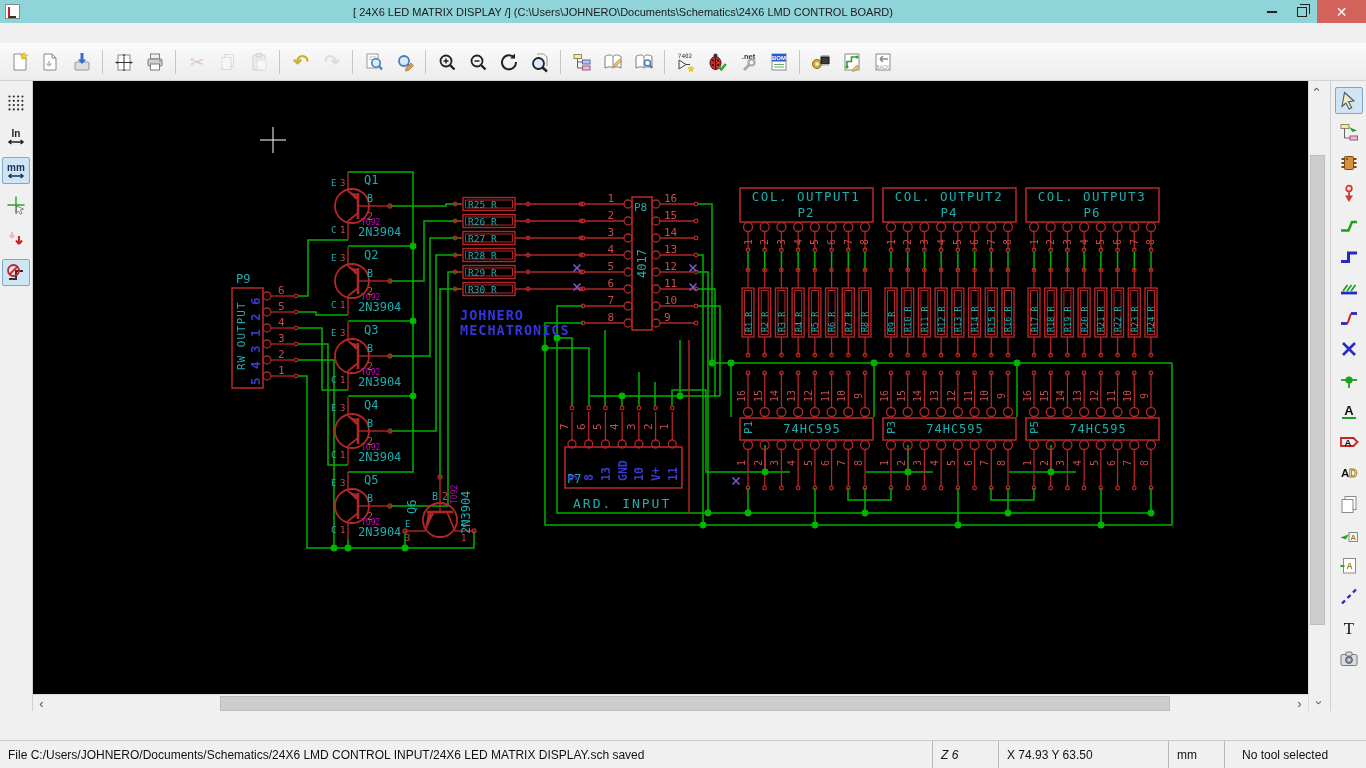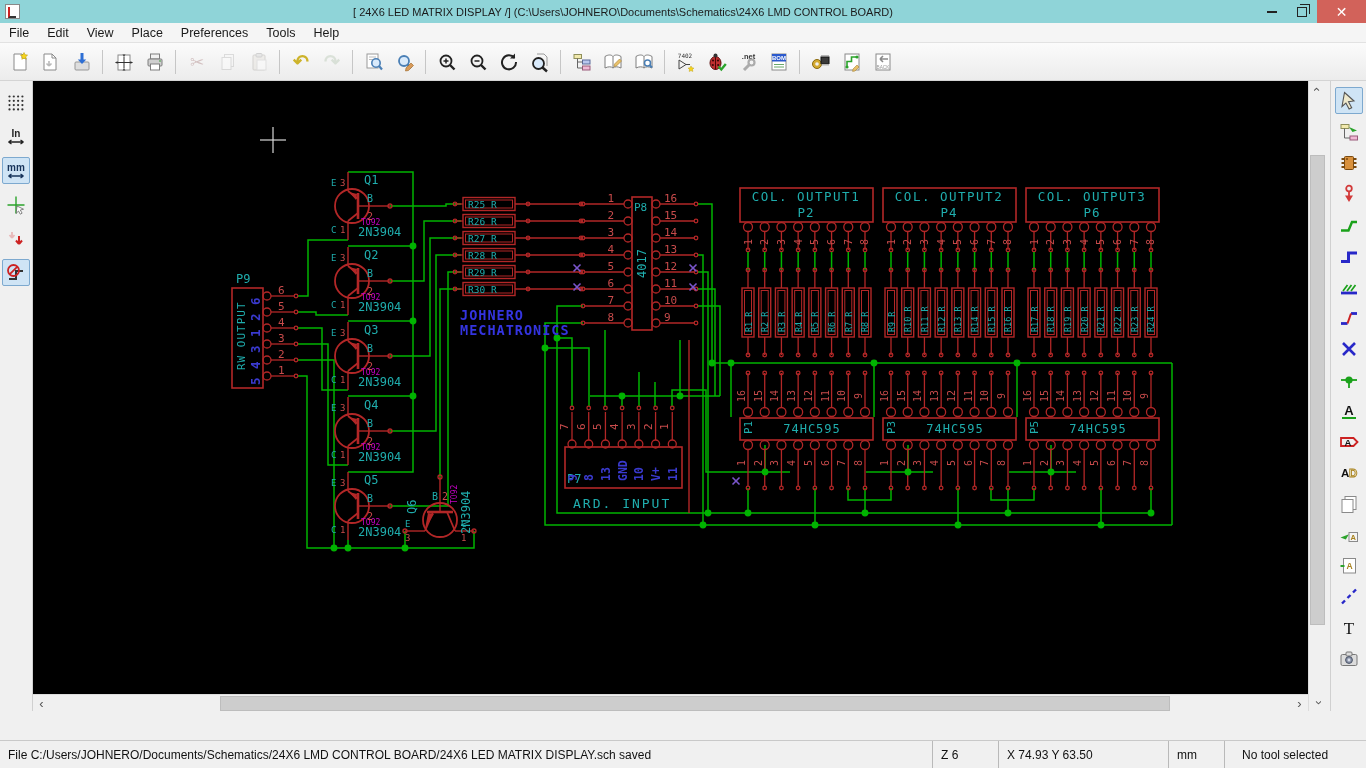--- a/index.html
+++ b/index.html
@@ -67,21 +67,21 @@
   #vscroll .thumb { position:absolute; left:1px; top:74px; width:15px; height:470px;
              background:#cdcdcd; border:1px solid #bdbdbd; }
 
   
   #bottomstrip { position:absolute; left:0; top:711px; width:1366px; height:29px; background:#f0f0f0; }
   #statusbar { position:absolute; left:0; top:740px; width:1366px; height:28px; background:#f0f0f0;
                border-top:1px solid #c9c9c9; display:flex; align-items:center; font-size:12px; color:#111; }
   .sb-field { padding:0 8px; height:100%; display:flex; align-items:center; border-left:1px solid #b9b9b9;
               white-space:nowrap; overflow:hidden; }
   #sb-message { flex:1; border-left:none; }
-  #sb-zoom { width:66px; } #sb-pos { width:170px; } #sb-delta { width:262px; }
+  #sb-zoom { width:66px;font-style:italic; } #sb-pos { width:170px; } #sb-delta { width:262px; }
   #sb-units { width:56px; } #sb-tool { width:142px;padding-left:17px; }
 </style>
 </head>
 <body>
 
 <div id="app">
 
   <div id="titlebar">
     <div id="app-icon"></div>
     <div id="window-title">[ 24X6 LED MATRIX DISPLAY /] (C:\Users\JOHNERO\Documents\Schematics\24X6 LMD CONTROL BOARD)</div>
@@ -91,29 +91,20 @@
         </div>
       <div class="winbtn">
           <span class="boxes"></span>
         </div>
       <div class="winbtn" id="close-btn">
           <span>✕</span>
         </div>
     </div>
   </div>
 
-  <div id="menubar">
-    <span class="menu-item">File</span>
-    <span class="menu-item">Edit</span>
-    <span class="menu-item">View</span>
-    <span class="menu-item">Place</span>
-    <span class="menu-item">Preferences</span>
-    <span class="menu-item">Tools</span>
-    <span class="menu-item">Help</span>
-  </div>
 
   <div id="toolbar">
       <div class="tb-btn">
         <svg width="22" height="22" viewBox="0 0 22 22">
           <path d="M5 3h8l4 4v12H5z" fill="#fff" stroke="#8a8a8a"></path>
           <path d="M13 3v4h4" fill="none" stroke="#8a8a8a"></path>
           <path d="M15 1.5l1.1 2.2 2.5.4-1.8 1.7.4 2.5-2.2-1.1-2.2 1.1.4-2.5-1.8-1.7 2.5-.4z" fill="#f6d41d" stroke="#b29600" stroke-width=".5"></path>
         </svg>
       </div>
       <div class="tb-btn">
@@ -1491,19 +1482,19 @@
   </div>
   <div id="vscroll">
     <div class="arrow" style="top:0;transform:rotate(90deg)">‹</div>
     <div class="thumb"></div>
     <div class="arrow" style="bottom:0;transform:rotate(-90deg)">‹</div>
   </div>
 
   <div id="bottomstrip"></div>
 
   <div id="statusbar">
-    <div class="sb-field" id="sb-message">File C:/Users/JOHNERO/Documents/Schematics/24X6 LMD CONTROL BOARD/24X6 LED MATRIX DISPLAY.sch saved</div>
+    <div class="sb-field" id="sb-message">File C:/Users/JOHNERO/Documents/Schematics/24X6 LMD CONTROL INPUT/24X6 LED MATRIX DISPLAY.sch saved</div>
     <div class="sb-field" id="sb-zoom">Z 6</div>
     <div class="sb-field" id="sb-pos">X 74.93  Y 63.50</div>
     <div class="sb-field" id="sb-units">mm</div>
     <div class="sb-field" id="sb-tool">No tool selected</div>
   </div>
 </div>
 
 </body></html>

